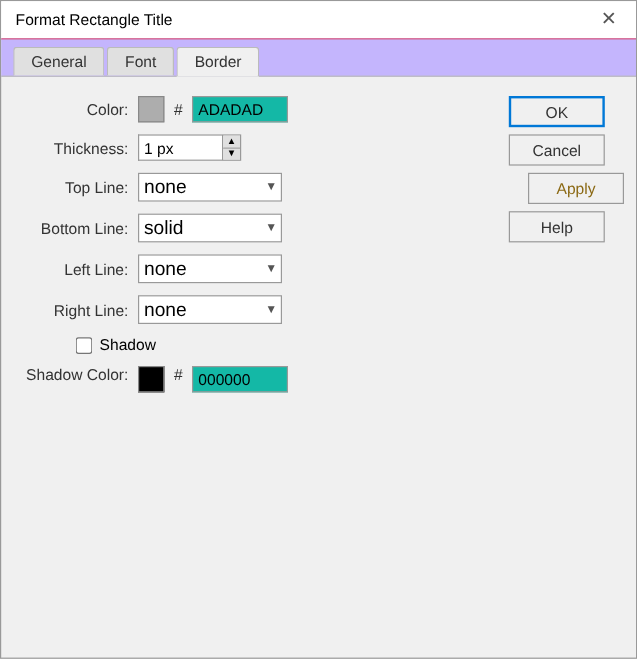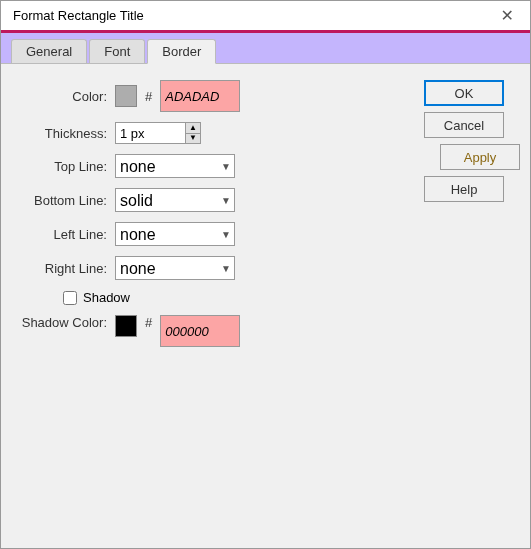--- a/index.html
+++ b/index.html
@@ -17,21 +17,21 @@
       background: #f0f0f0;
       border: 1px solid #999;
       box-shadow: 2px 2px 8px rgba(0,0,0,0.4);
       width: 531px;
       height: 549px;
       display: flex;
       flex-direction: column;
     }
     .title-bar {
       background: #fff;
-      border-bottom: 3px solid #be185d;
+      border-bottom: 1px solid #be185d;
       padding: 8px 12px;
       display: flex;
       align-items: center;
       justify-content: space-between;
       height: 32px;
     }
     .title-bar-title {
       font-size: 13px;
       color: #000;
     }
@@ -104,26 +104,25 @@
       border: 1px solid #888;
       display: inline-block;
       flex-shrink: 0;
     }
     .hash-symbol {
       font-size: 13px;
       color: #333;
     }
     .color-input {
       width: 80px;
-      height: 32px;
+      height: 22px;
       border: 1px solid #999;
       padding: 1px 4px;
       font-size: 13px;
-      background: #fca5a5;
-      font-style: italic;
+      background: #14b8a6;
     }
     .thickness-container {
       display: flex;
       align-items: center;
     }
     .thickness-input {
       width: 70px;
       height: 22px;
       border: 1px solid #999;
       padding: 1px 4px;

